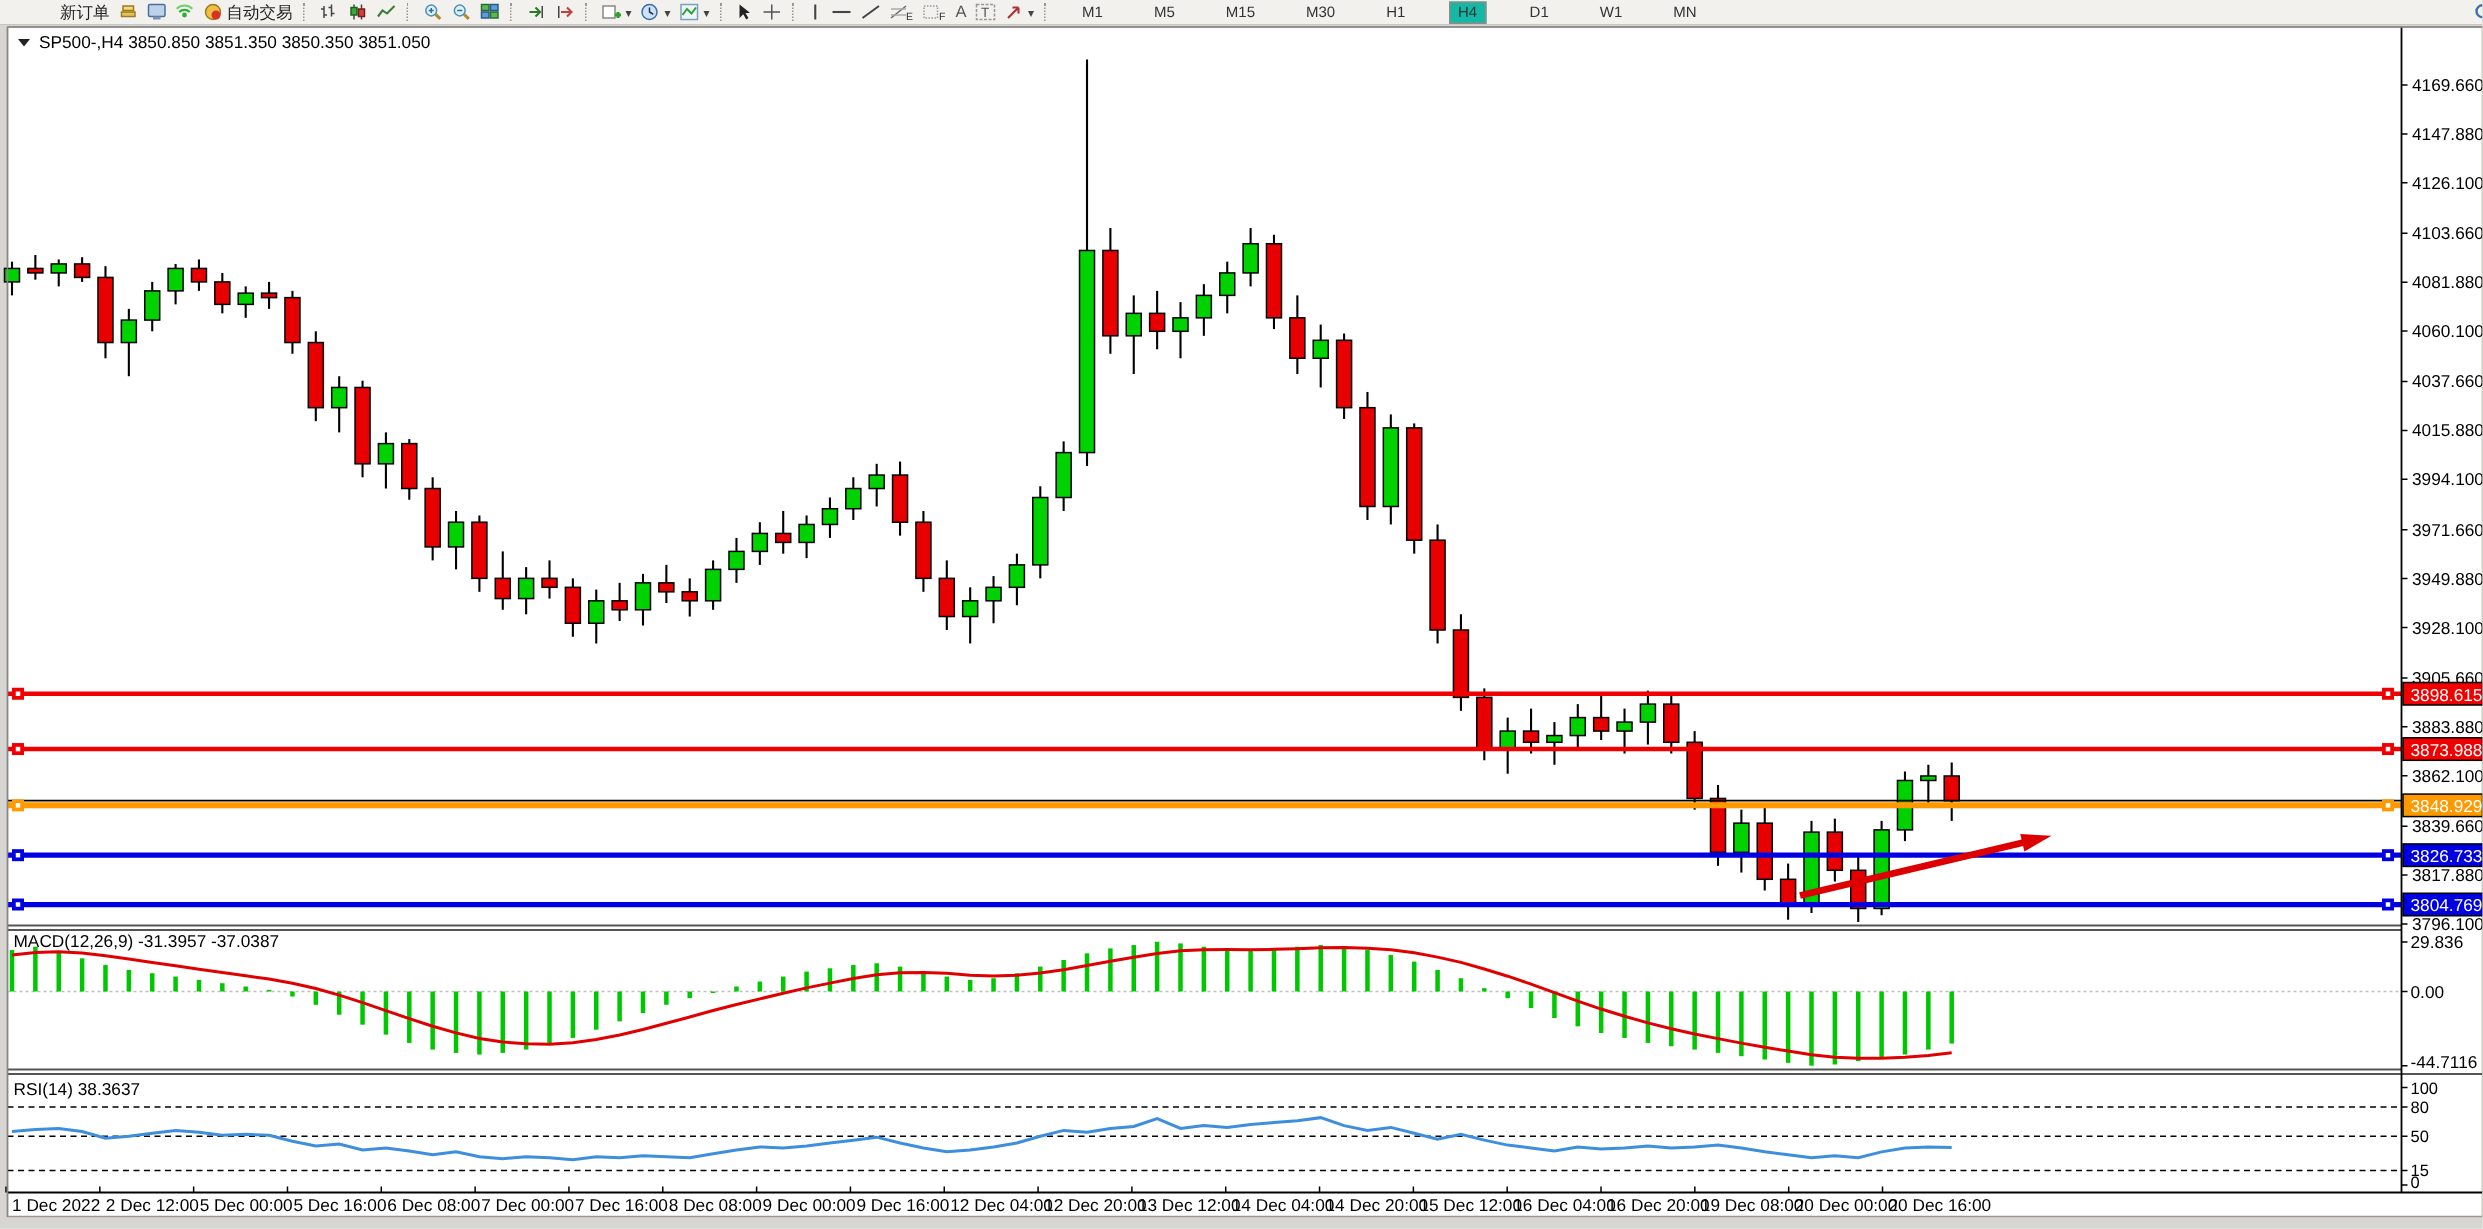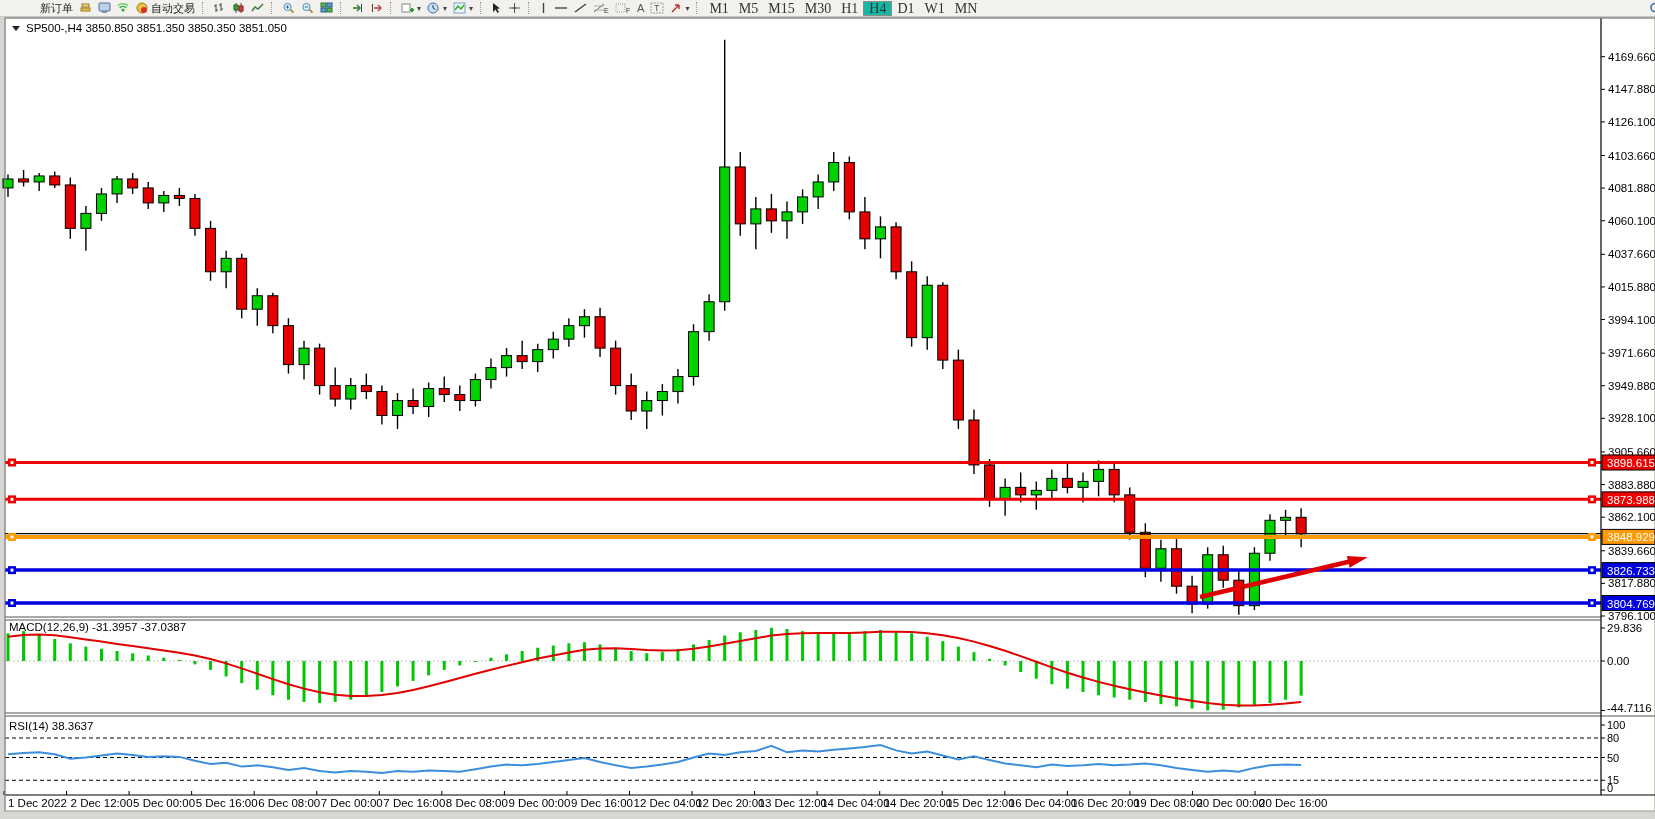--- a/index.html
+++ b/index.html
@@ -3,21 +3,21 @@
 <meta charset="utf-8">
 <style>
   html,body{margin:0;padding:0;background:#d8d6d2;font-family:"Liberation Sans",sans-serif;}
   .screen{position:relative;width:1655px;height:819px;background:#d8d6d2;overflow:hidden;}
   .toolbar{position:absolute;top:0;left:0;width:1655px;height:16px;background:#f2f1ee;
     border-bottom:1px solid #c9c6c0;display:flex;align-items:center;font-size:11px;color:#222;
     white-space:nowrap;z-index:5;padding-left:40px;}
   .tb-btn{display:flex;align-items:center;gap:2px;padding:0 3px;height:14px;cursor:default;}
   .tb-btn svg{display:block;}
   .tb-sep{width:5px;height:12px;border-left:1px dotted #9a978f;margin:0 2px 0 4px;}
-  .tf{padding:0 5px;height:13px;line-height:13px;font-size:14px;color:#333;margin:0 0;font-family:Liberation Serif, serif;}
+  .tf{padding:0 5px;height:13px;line-height:13px;font-size:10px;color:#333;margin:0 12px;}
   .tf.active{border:1px solid #8f8c86;background:#14b8a6;}
   .spacer{flex:1;}
   .badge{position:absolute;top:-3px;right:-4px;background:#e03020;color:#fff;border-radius:50%;
     width:10px;height:10px;font-size:8px;line-height:10px;text-align:center;}
   .chat-wrap{position:relative;margin-right:8px;}
   #chart-svg{position:absolute;top:0;left:0;z-index:1;}
   .caret{font-size:8px;color:#444;margin-left:1px;}
 </style>
 </head>
 <body>

